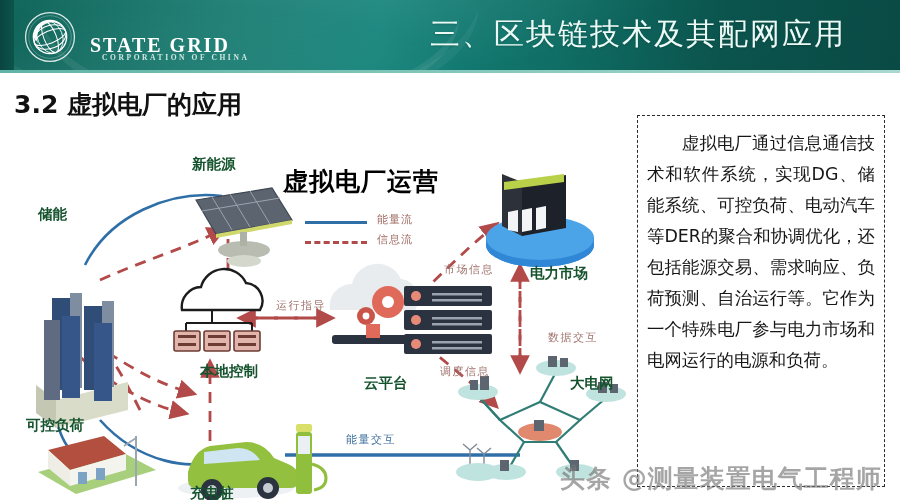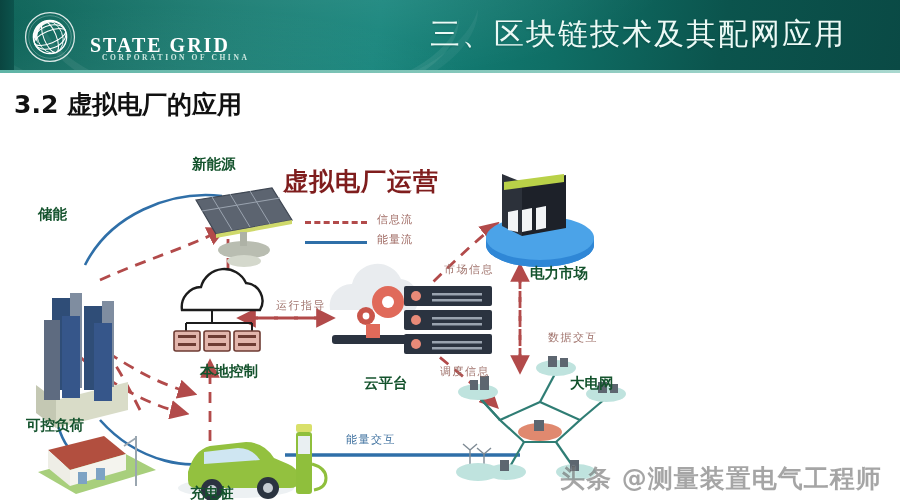--- a/index.html
+++ b/index.html
@@ -92,21 +92,21 @@
     text-indent:2em;
     text-align:justify;
     font-family:"DejaVu Sans","Liberation Sans",sans-serif;
     letter-spacing:0px;
   }
 
   
   .diagram{position:absolute;left:0;top:120px;width:640px;height:380px;}
   .dg-title{
     position:absolute;left:283px;top:45px;
-    font-size:25px;font-weight:bold;color:#7f1d1d;
+    font-size:25px;font-weight:bold;color:#000000;
     font-family:"DejaVu Sans","Liberation Sans",sans-serif;
     white-space:nowrap;
     letter-spacing:1px;
   }
   .legend{position:absolute;left:305px;top:92px;width:160px;}
   .lg-row{position:relative;height:20px;}
   .lg-line{position:absolute;left:0;top:9px;width:62px;height:0;}
   .lg-solid{border-top:3px solid #2f6fa8;}
   .lg-dash{border-top:3px dashed #b24a4a;}
   .lg-text{
@@ -358,41 +358,44 @@
             <line x1="484" y1="334" x2="491" y2="328"></line>
         </g>
         <ellipse cx="478" cy="352" rx="22" ry="9" fill="#bfe3de"></ellipse>
       </g>
     </svg>
 
     <div class="dg-title">虚拟电厂运营</div>
 
     <div class="legend">
       <div class="lg-row">
+        <div class="lg-line lg-solid"></div>
+        <div class="lg-text">能量流</div>
+      </div>
+      <div class="lg-row">
         <div class="lg-line lg-dash"></div>
         <div class="lg-text">信息流</div>
-      </div>
-      <div class="lg-row">
-        <div class="lg-line lg-solid"></div>
-        <div class="lg-text">能量流</div>
       </div>
     </div>
 
     <div class="node-label" style="left:192px;top:35px;">新能源</div>
     <div class="node-label" style="left:38px;top:85px;">储能</div>
     <div class="node-label" style="left:26px;top:296px;">可控负荷</div>
     <div class="node-label" style="left:190px;top:364px;">充电桩</div>
     <div class="node-label" style="left:200px;top:242px;">本地控制</div>
     <div class="node-label" style="left:364px;top:242px;margin-top:12px;">云平台</div>
     <div class="node-label" style="left:502px;top:144px;padding-left:28px;">电力市场</div>
     <div class="node-label" style="left:570px;top:254px;">大电网</div>
 
     <div class="flow-label" style="left:276px;top:178px;">运行指导</div>
     <div class="flow-label" style="left:444px;top:142px;">市场信息</div>
     <div class="flow-label" style="left:548px;top:210px;">数据交互</div>
     <div class="flow-label" style="left:440px;top:244px;">调度信息</div>
     <div class="flow-label blue" style="left:346px;top:312px;font-family:Liberation Mono, monospace;">能量交互</div>
   </div>
 
+  <div class="text-panel">
+    <p>虚拟电厂通过信息通信技术和软件系统，实现DG、储能系统、可控负荷、电动汽车等DER的聚合和协调优化，还包括能源交易、需求响应、负荷预测、自治运行等。它作为一个特殊电厂参与电力市场和电网运行的电源和负荷。</p>
+  </div>
 
   <div class="watermark">头条 @测量装置电气工程师</div>
 
 </div>
 
 </body></html>

